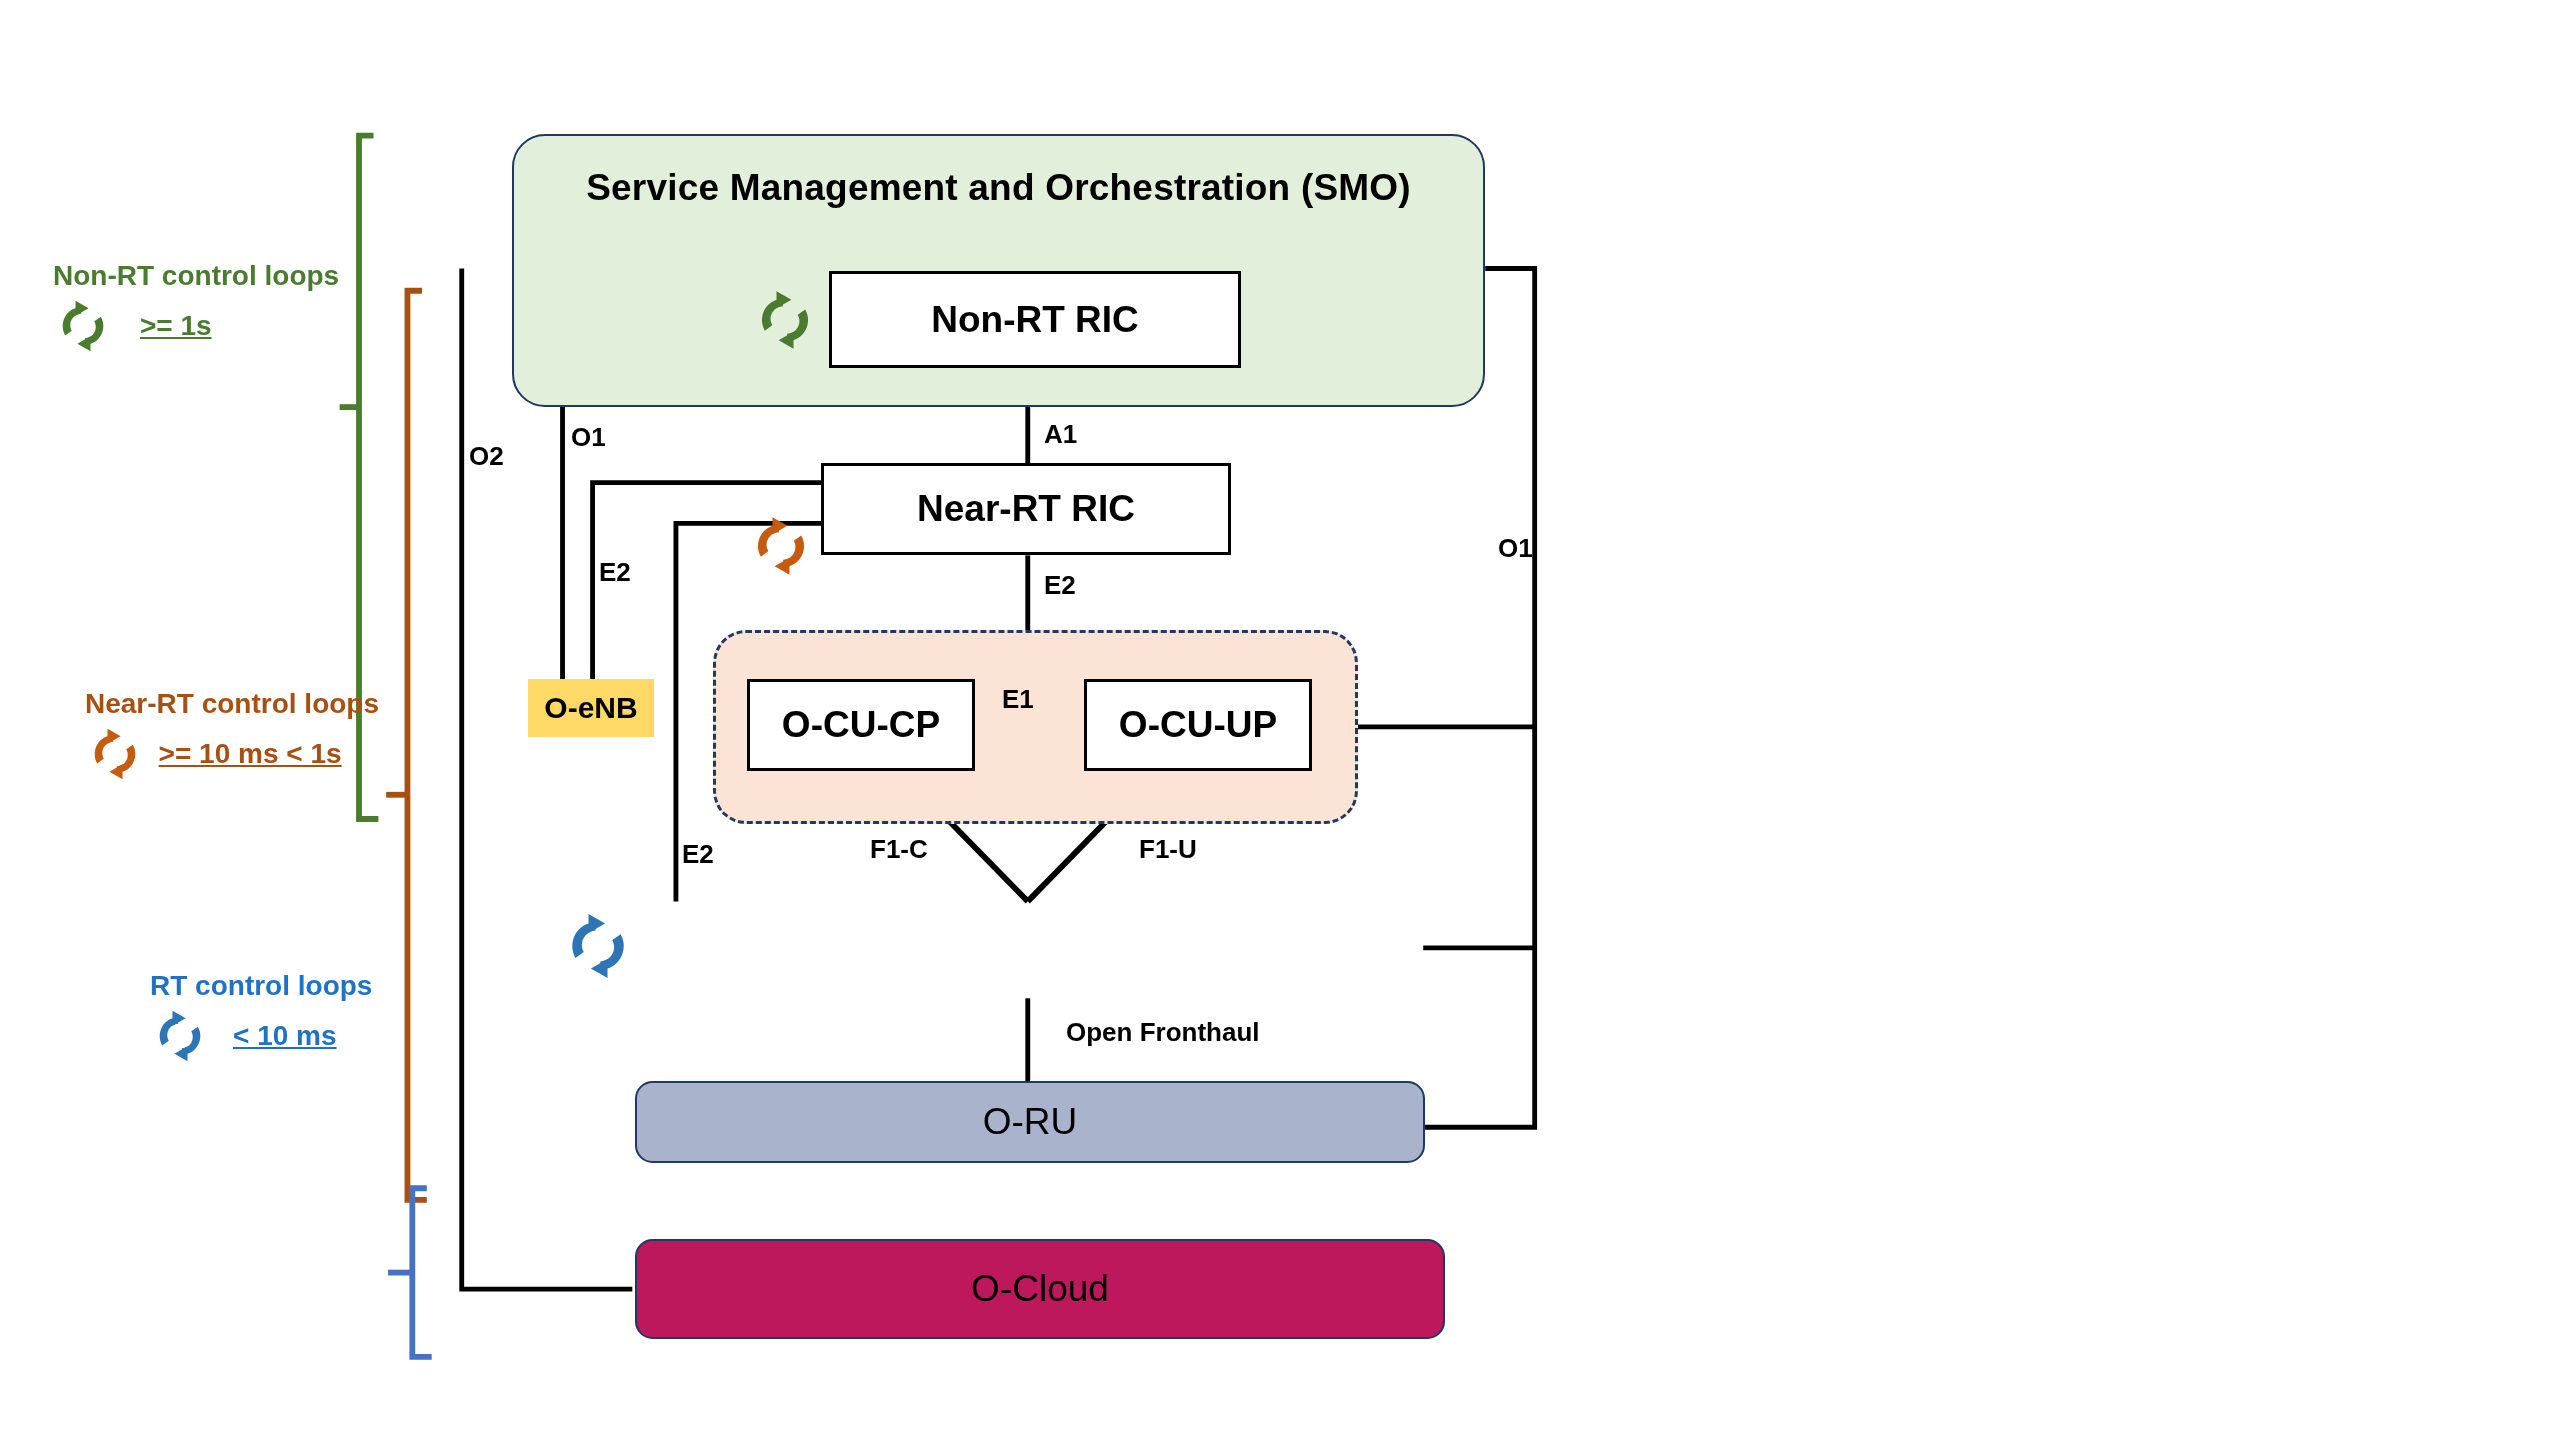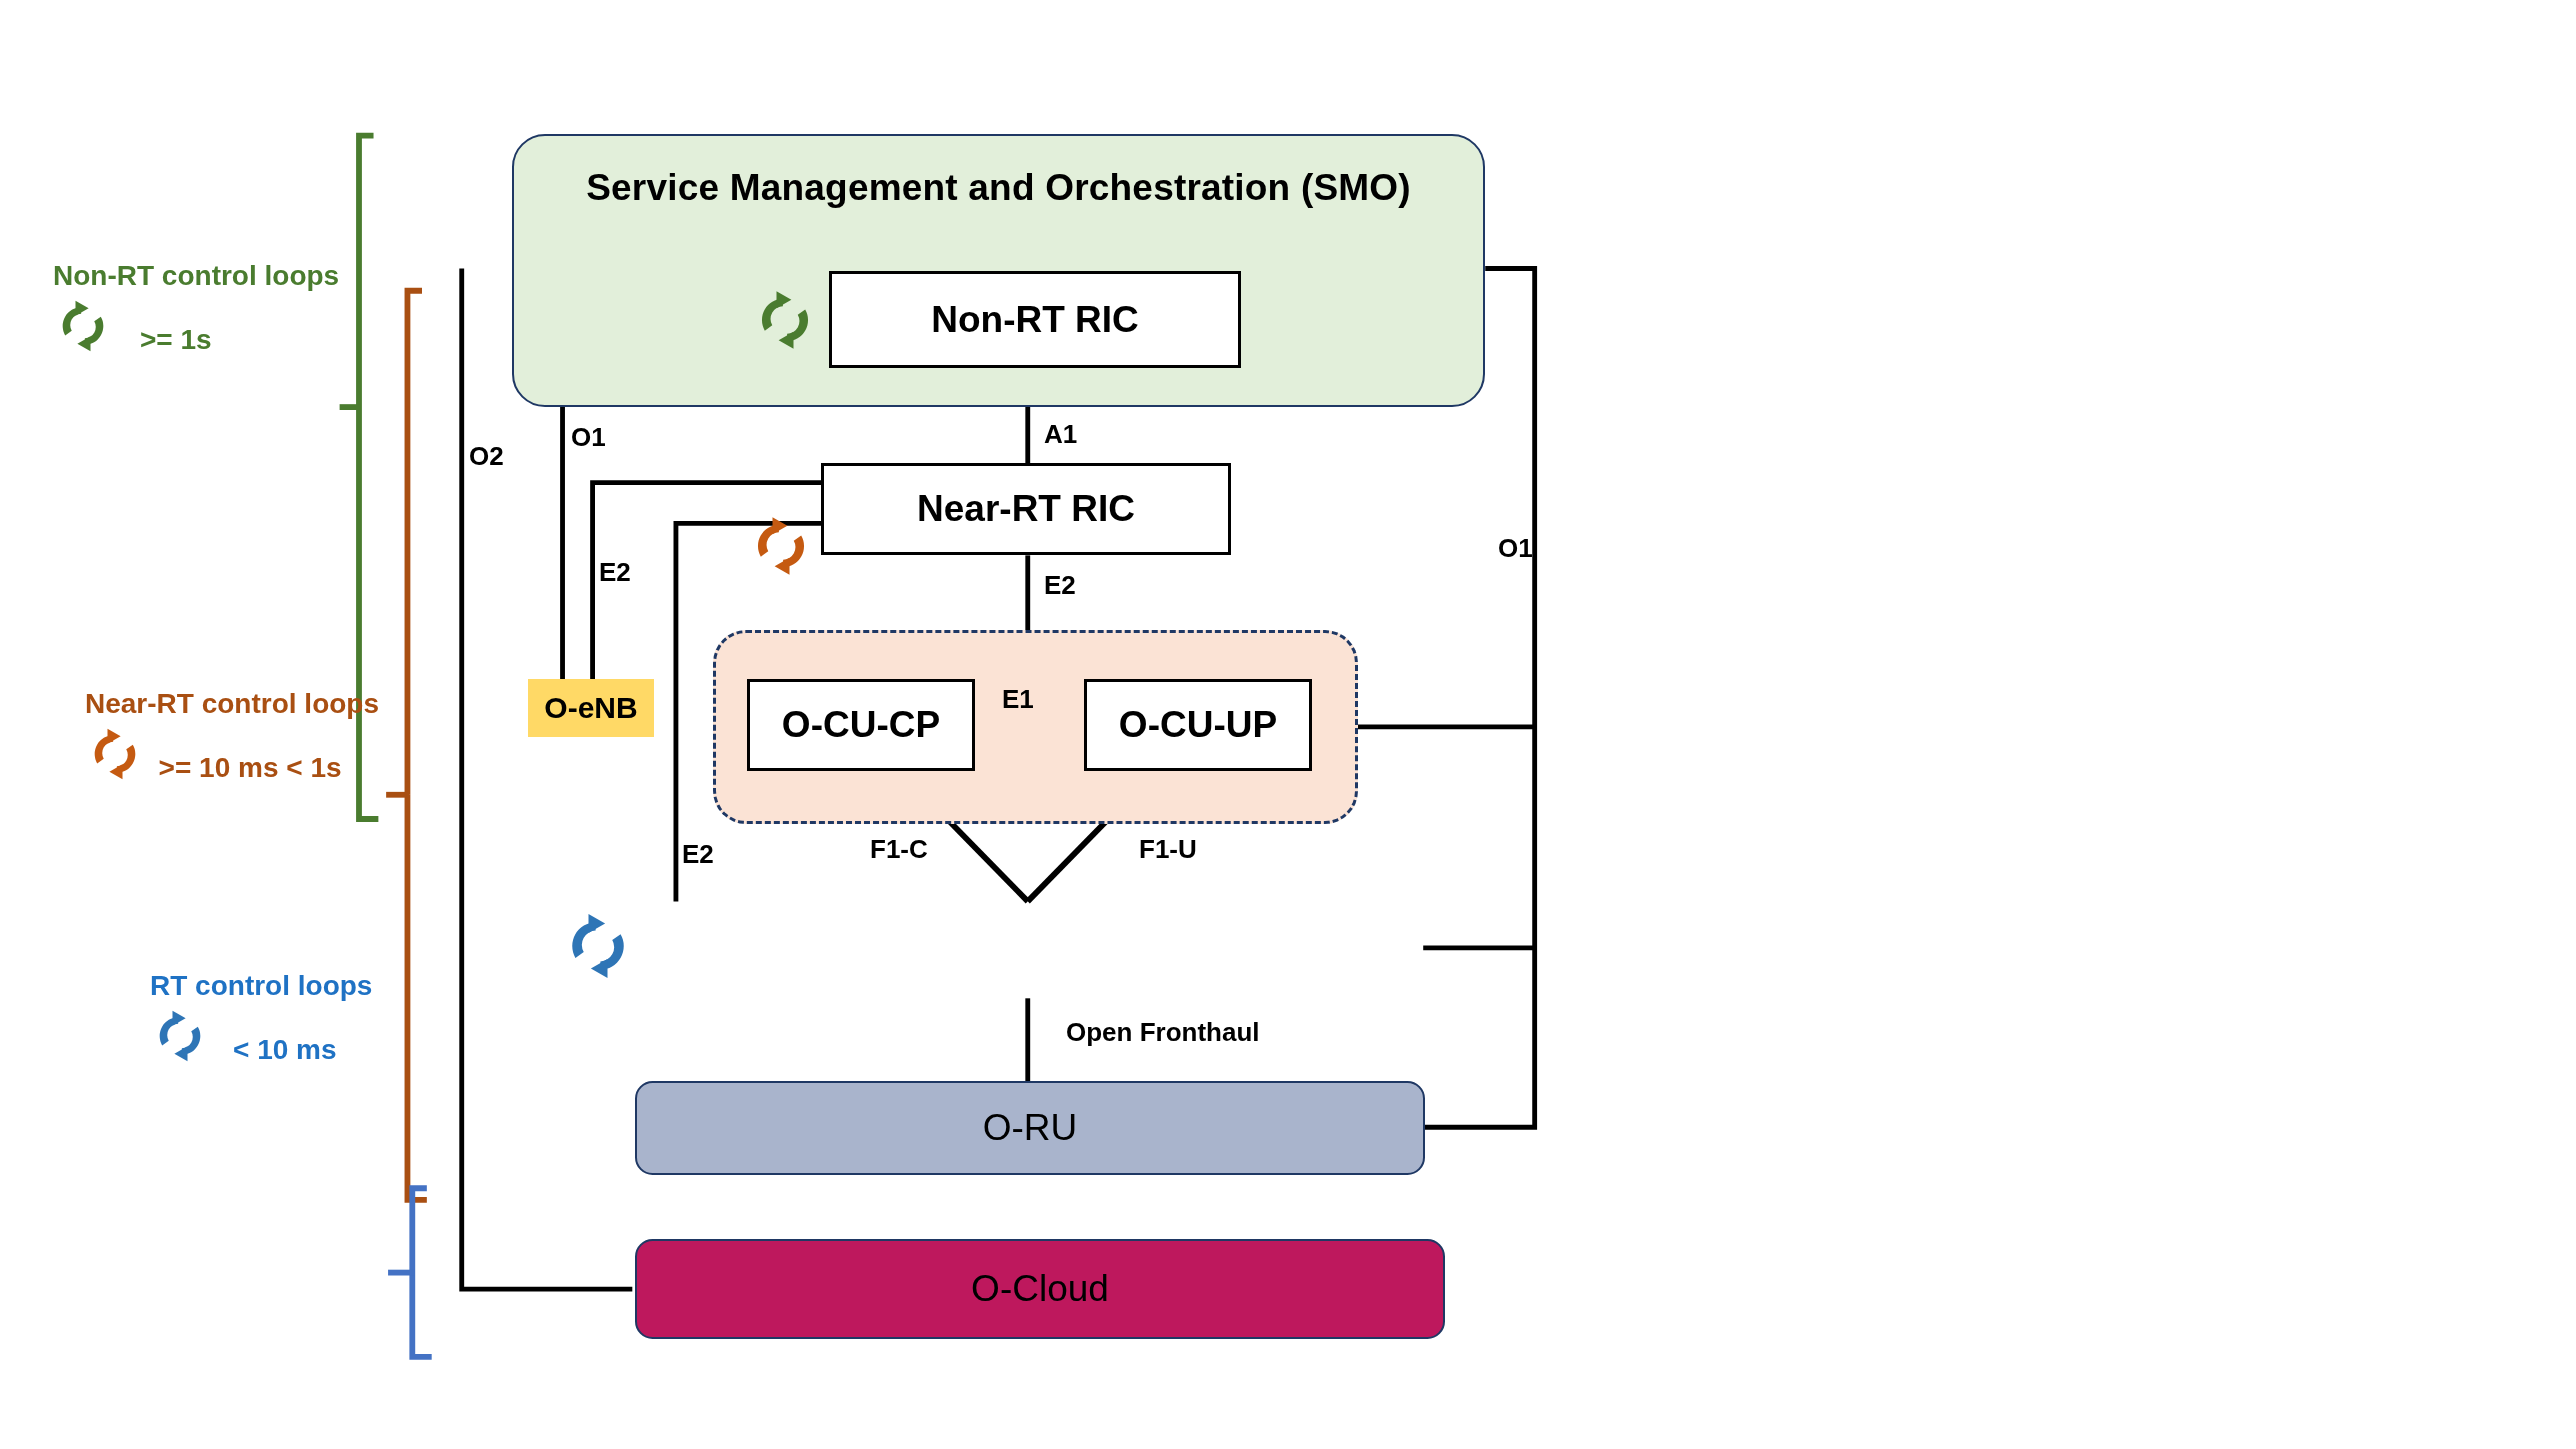--- a/index.html
+++ b/index.html
@@ -100,22 +100,23 @@
     position: absolute;
     white-space: nowrap;
   }
   .legend-title {
     font-size: 28px;
     font-weight: bold;
     white-space: nowrap;
   }
   .legend-row {
     display: flex;
-    align-items: flex-end;
+    align-items: center;
     margin-top: 3.9px;
+    text-decoration: underline;
   }
   .legend-time {
     font-size: 28px;
     font-weight: bold;
     white-space: nowrap;
   }
   .g-green  { color: #4a7c2f; }
   .g-brown  { color: #a94f12; }
   .g-blue   { color: #1f72c4; }
 
@@ -211,21 +212,21 @@
 
   <div style="position:absolute; left:560px; top:908px; width:76px; height:76px;">
     <svg class="loop-icon" viewBox="0 0 64 64" width="76" height="76">
       <path d="M30 12 a20 20 0 0 0 -17 30 l7 -5 a12 12 0 0 1 10 -18 z" fill="#2e75b6"></path>
       <polygon points="24,5 38,13 24,21" fill="#2e75b6"></polygon>
       <path d="M34 52 a20 20 0 0 0 17 -30 l-7 5 a12 12 0 0 1 -10 18 z" fill="#2e75b6"></path>
       <polygon points="40,59 26,51 40,43" fill="#2e75b6"></polygon>
     </svg>
   </div>
 
-  <div class="box bar-box oru-box" style="left:635px; top:1081px; width:790px; height:94px;">
+  <div class="box bar-box oru-box" style="left:635px; top:1081px; width:790px; height:82px;">
     <span>O-RU</span>
   </div>
 
   <div class="box bar-box ocloud-box" style="left:635px; top:1239px; width:810px; height:100px;">
     <span>O-Cloud</span>
   </div>
 
   <div class="iface-label" style="left:469px; top:441px;">O2</div>
 
   <div class="iface-label" style="left:571px; top:422px;">O1</div>

